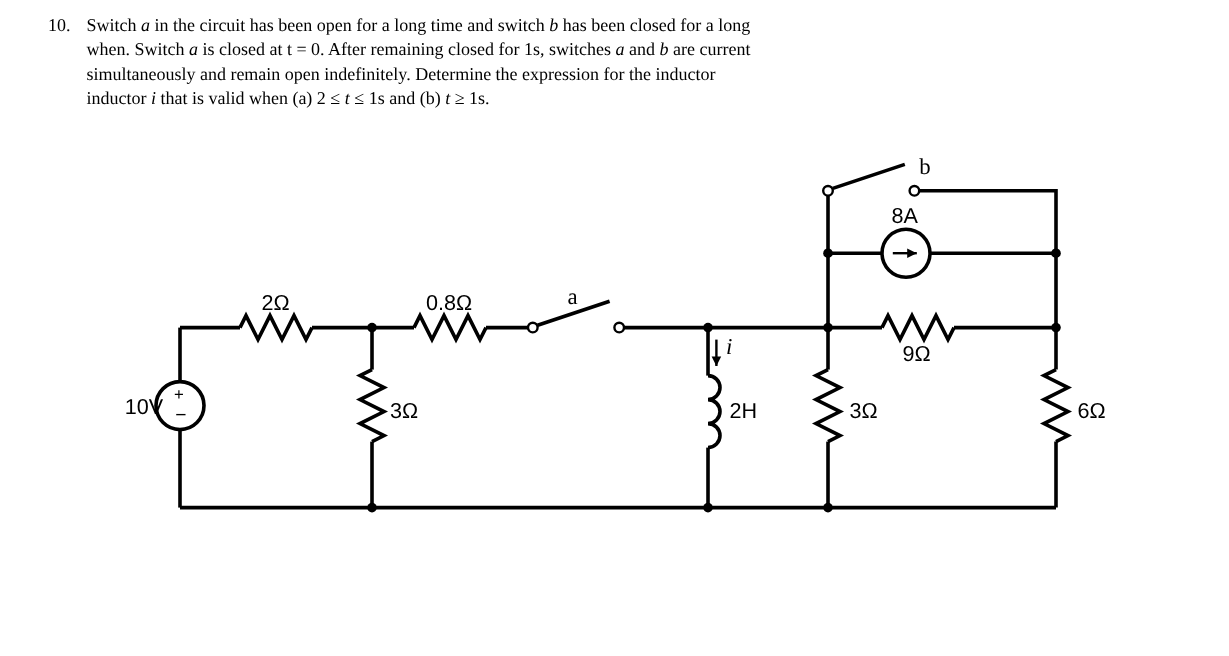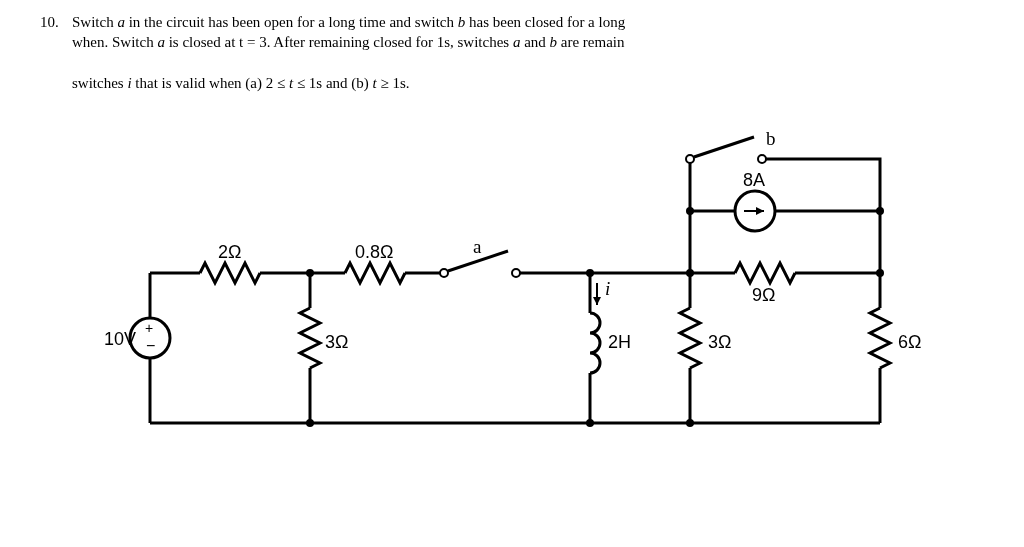--- a/index.html
+++ b/index.html
@@ -32,23 +32,23 @@
   svg { overflow: visible; }
   .wire { stroke: #000; stroke-width: 3; fill: none; }
   .comp-label { font-family: Arial, Helvetica, sans-serif; font-size: 18px; }
   .node-label { font-family: "Times New Roman", serif; font-size: 19px; }
 </style>
 </head>
 <body>
 
 <div class="problem-text">
   <span class="num">10.</span><span>Switch </span><span class="italic">a</span><span> in the circuit has been open for a long time and switch </span><span class="italic">b</span><span> has been closed for a long</span><br>
-  <span style="display:inline-block;width:32px;"></span><span>when.  Switch </span><span class="italic">a</span><span> is closed at t = 3.  After remaining closed for 1s, switches </span><span class="italic">a</span><span> and </span><span class="italic">b</span><span> are remain</span><br>
-  <span style="display:inline-block;width:32px;"></span><br>
-  <span style="display:inline-block;width:32px;"></span><span>switches </span><span class="italic">i</span><span> that is valid when (a) 2 ≤ </span><span class="italic">t</span><span> ≤ 1s and (b) </span><span class="italic">t</span><span> ≥ 1s.</span>
+  <span style="display:inline-block;width:32px;"></span><span>when.  Switch </span><span class="italic">a</span><span> is closed at t = 0.  After remaining closed for 1s, switches </span><span class="italic">a</span><span> and </span><span class="italic">b</span><span> are current</span><br>
+  <span style="display:inline-block;width:32px;"></span><span>simultaneously and remain open indefinitely.  Determine the expression for the inductor</span><br>
+  <span style="display:inline-block;width:32px;"></span><span>inductor </span><span class="italic">i</span><span> that is valid when (a) 2 ≤ </span><span class="italic">t</span><span> ≤ 1s and (b) </span><span class="italic">t</span><span> ≥ 1s.</span>
 </div>
 
 <div class="diagram">
 <svg width="800" height="330">
 
 <path class="wire" d="M 40 290 L 770 290"></path>
 
 <path class="wire" d="M 40 290 L 40 225"></path>
 <circle cx="40" cy="205" r="20" fill="none" stroke="#000" stroke-width="3"></circle>
 <text x="35" y="200" font-family="Arial" font-size="14">+</text>

